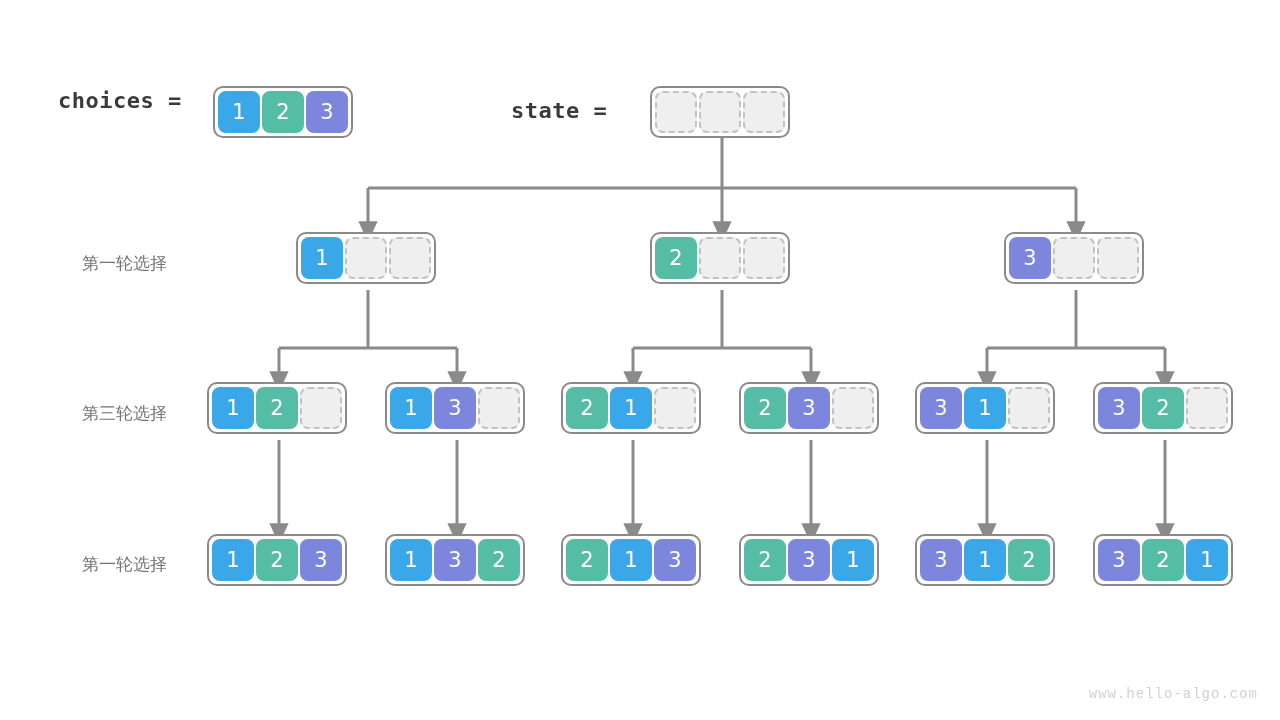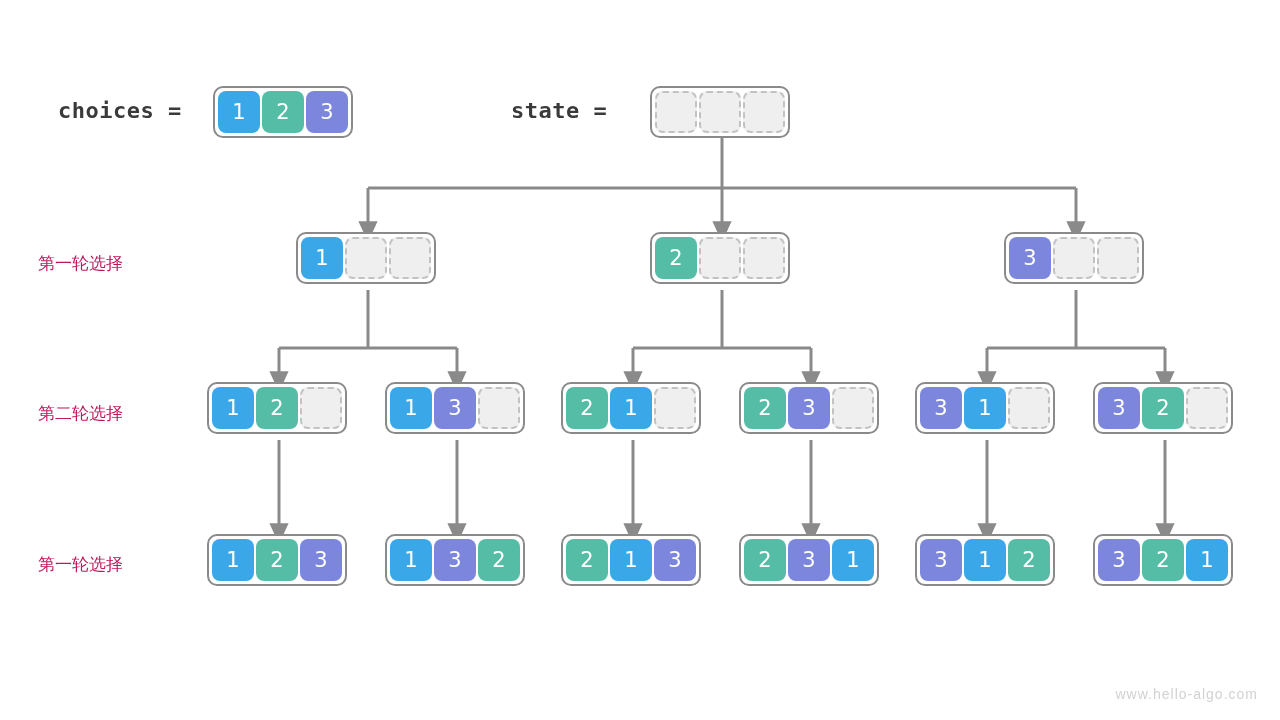--- a/index.html
+++ b/index.html
@@ -34,28 +34,29 @@
     font-size: 22px;
     font-weight: bold;
     color: #3a3a3a;
     letter-spacing: 0.5px;
     white-space: nowrap;
   }
   .row-label {
     position: absolute;
     font-family: "DejaVu Sans", sans-serif;
     font-size: 17px;
-    color: #be185d;
+    color: #737373;
     white-space: nowrap;
+    margin-left: 44px;
   }
   .watermark {
     position: absolute;
     right: 22px;
     bottom: 18px;
-    font-family: Liberation Sans, sans-serif;
+    font-family: Liberation Mono, monospace;
     font-size: 14px;
     color: #d2d2d2;
     letter-spacing: 1px;
     white-space: nowrap;
   }
 
   
   .node {
     position: absolute;
     display: flex;
@@ -126,36 +127,36 @@
 
       <path d="M279,440 L279,534" marker-end="url(#arrow)"></path>
       <path d="M457,440 L457,534" marker-end="url(#arrow)"></path>
       <path d="M633,440 L633,534" marker-end="url(#arrow)"></path>
       <path d="M811,440 L811,534" marker-end="url(#arrow)"></path>
       <path d="M987,440 L987,534" marker-end="url(#arrow)"></path>
       <path d="M1165,440 L1165,534" marker-end="url(#arrow)"></path>
     </g>
   </svg>
 
-  <div class="mono-label" style="left:58px; top:98px;">choices =</div>
+  <div class="mono-label" style="left:58px; top:88px;">choices =</div>
   <div class="node" id="choices-node" style="left:213px; top:86px;">
       <div class="cell v1">1</div>
       <div class="cell v2">2</div>
       <div class="cell v3">3</div>
     </div>
 
   <div class="mono-label" style="left:511px; top:98px;">state =</div>
   <div class="node" id="state-node" style="left:650px; top:86px;">
       <div class="cell empty"></div>
       <div class="cell empty"></div>
       <div class="cell empty"></div>
     </div>
 
   <div class="row-label" style="left:38px; top:252px;">第一轮选择</div>
-  <div class="row-label" style="left:38px; top:402px;">第二轮选择</div>
+  <div class="row-label" style="left:38px; top:402px;">第三轮选择</div>
   <div class="row-label" style="left:38px; top:553px;">第一轮选择</div>
 
   <div id="nodes-layer">
       <div class="node" style="left: 296px; top: 232px;">
         <div class="cell v1">1</div>
         <div class="cell empty"></div>
         <div class="cell empty"></div>
       </div>
       <div class="node" style="left: 650px; top: 232px;">
         <div class="cell v2">2</div>

